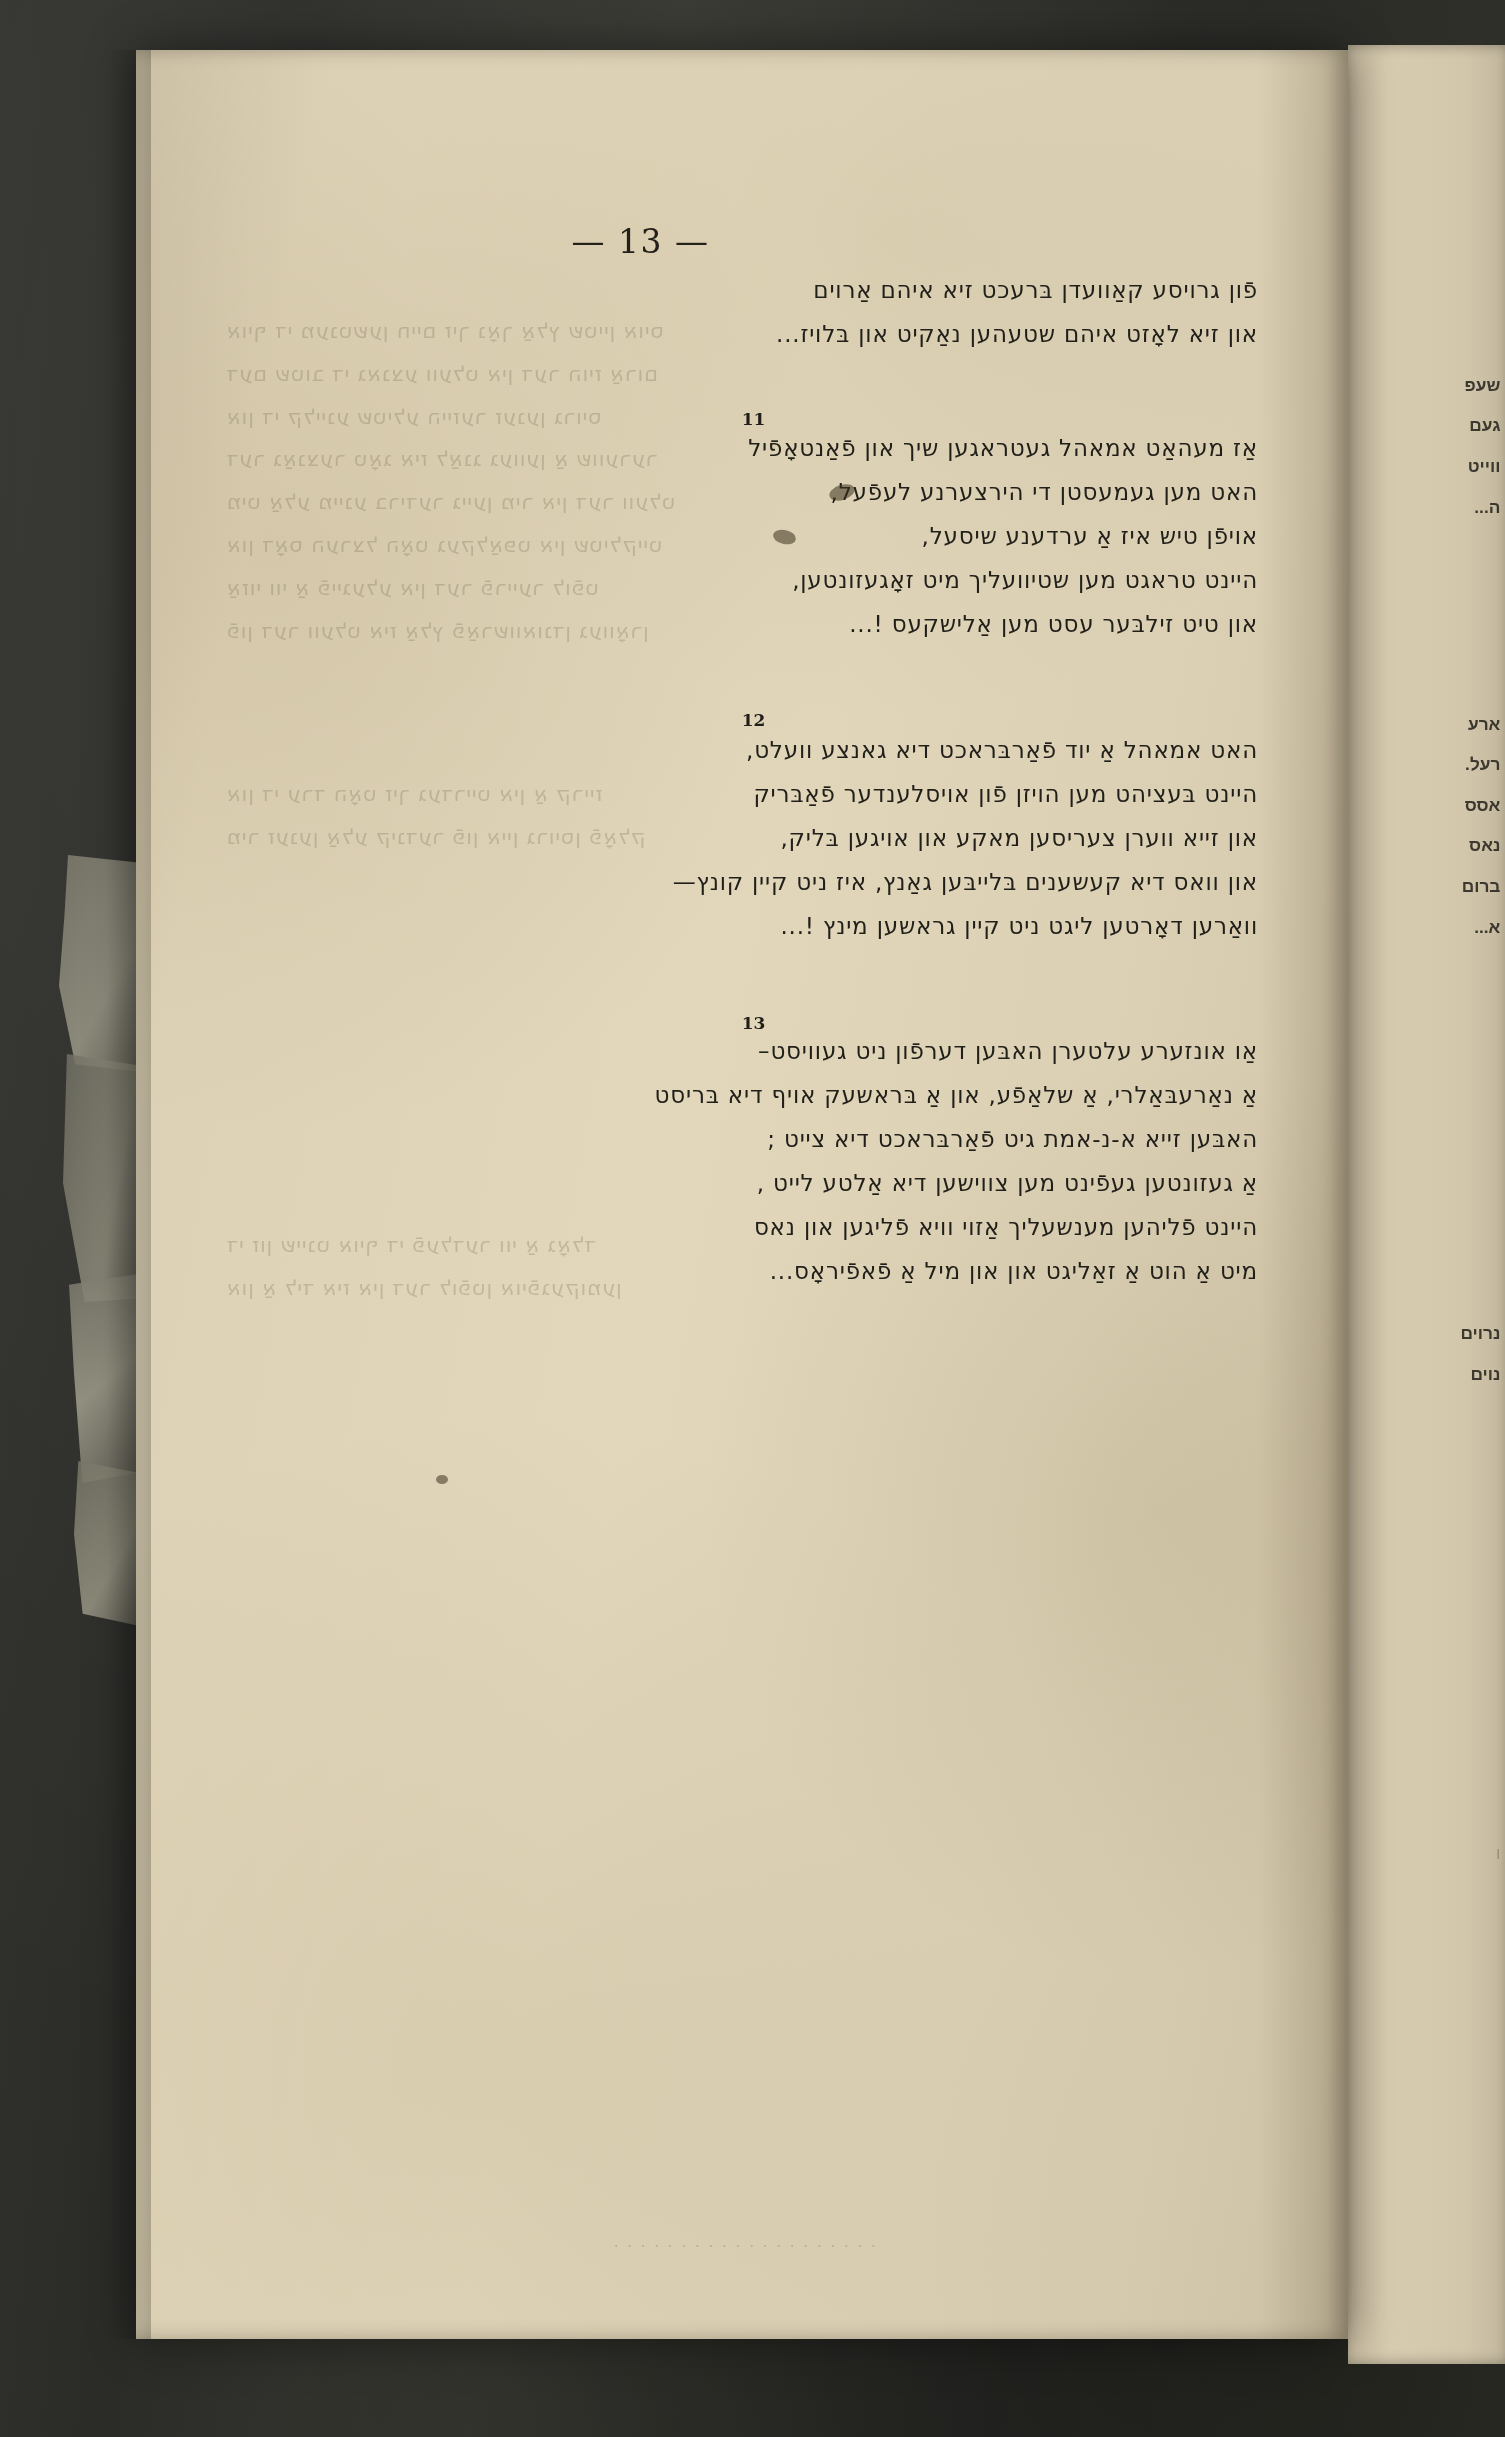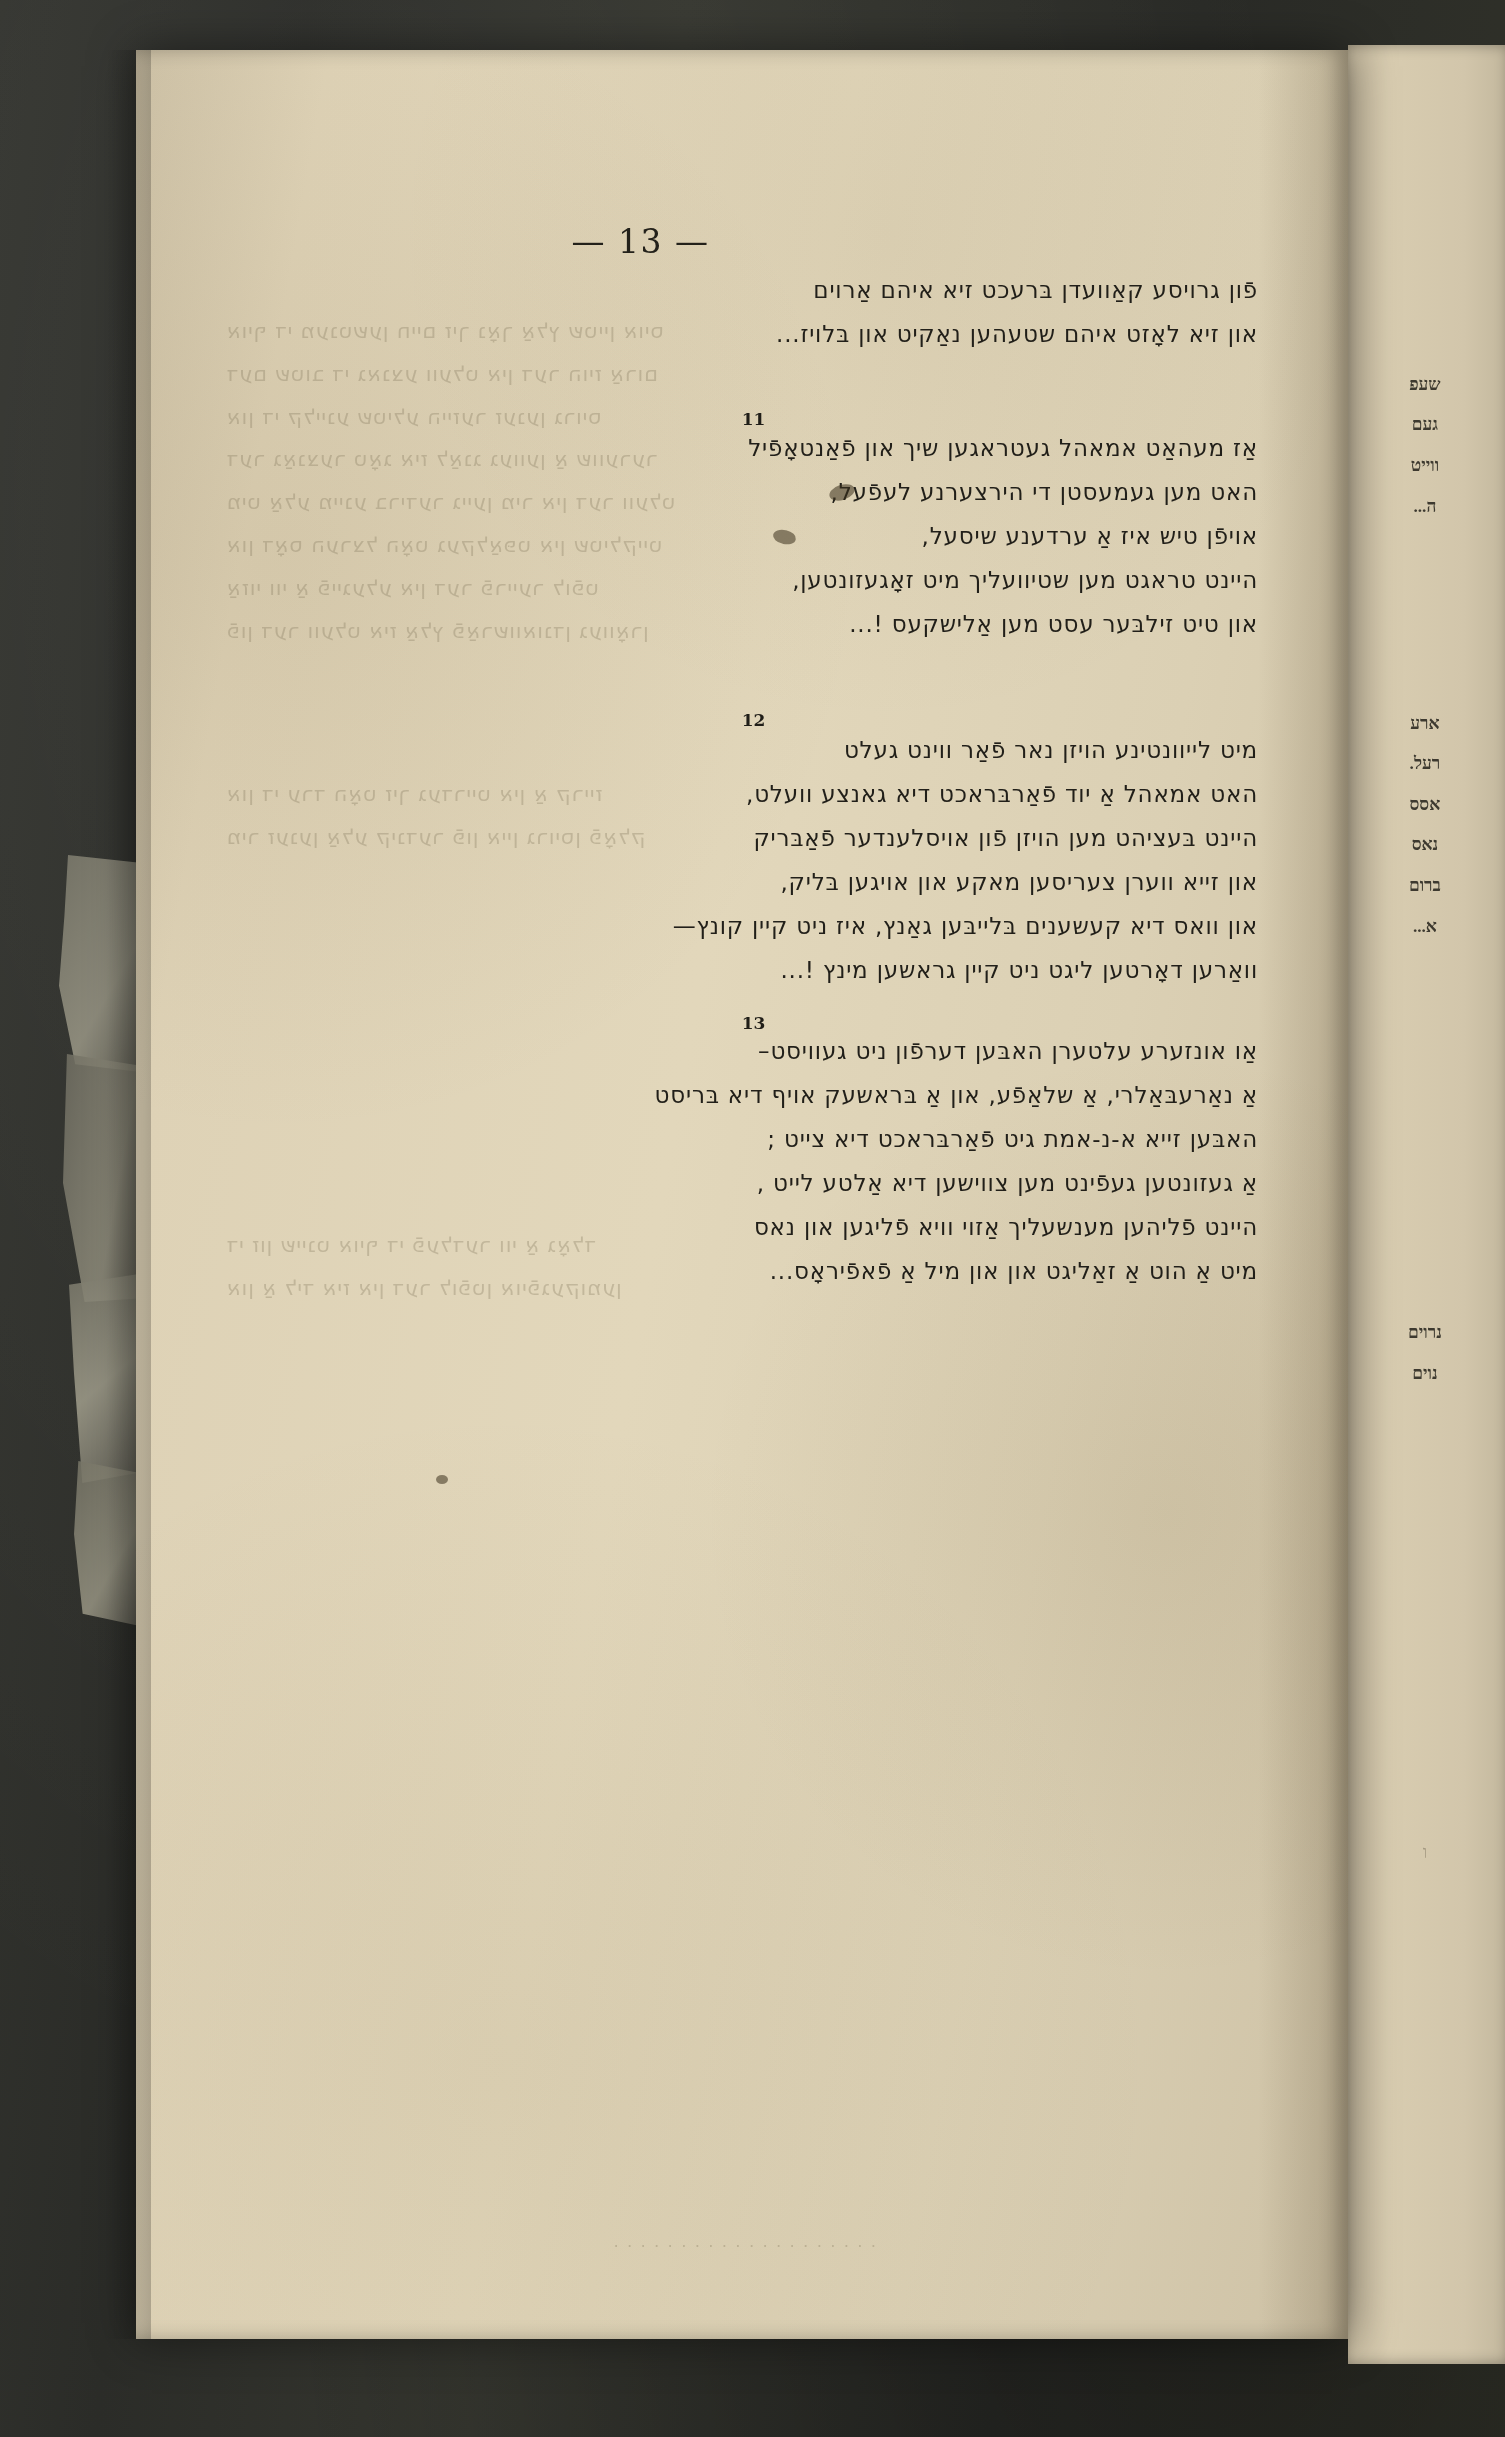--- a/index.html
+++ b/index.html
@@ -65,24 +65,24 @@
     top: 45px;
     width: 166px;
     height: 2319px;
     background: linear-gradient(90deg, #c9bda2 0%, #d8ccb0 25%, #d2c6ab 70%, #c0b59b 100%);
     box-shadow: -4.5px 0 13.6px rgba(0,0,0,0.35) inset;
   }
   .page-right .rtext {
     position: absolute;
     right: 13.6px;
     width: 151px;
-    text-align: center;
+    text-align: right;
     direction: rtl;
     color: #2d2a22;
-    font-family: Liberation Serif, serif;
+    font-family: Liberation Sans, sans-serif;
     font-weight: bold;
     font-size: 17.3px;
     line-height: 1.9;
     opacity: 0.9;
   }
   .page-right .ghost {
     color: #6d6450;
     opacity: 0.45;
     font-weight: normal;
   }
@@ -274,21 +274,20 @@
     <div class="blk blk-11">
       <div class="line">אַז מעהאַט אמאהל געטראגען שיך און פֿאַנטאָפֿיל</div>
       <div class="line">האט מען געמעסטן די הירצערנע לעפֿעל,</div>
       <div class="line">אויפֿן טיש איז אַ ערדענע שיסעל,</div>
       <div class="line">היינט טראגט מען שטיוועליך מיט זאָגעזונטען,</div>
       <div class="line">און טיט זילבּער עסט מען אַלישקעס !...</div>
     </div>
 
     <div class="blk blk-12n num">12</div>
     <div class="blk blk-12">
-      <div class="line">מיט לייוונטינע הויזן נאר פֿאַר ווינט געלט</div>
       <div class="line">האט אמאהל אַ יוד פֿאַרבּראכט דיא גאנצע וועלט,</div>
       <div class="line">היינט בּעציהט מען הויזן פֿון אויסלענדער פֿאַבּריק</div>
       <div class="line">און זייא ווערן צעריסען מאקע און אויגען בּליק,</div>
       <div class="line">און וואס דיא קעשענים בּלייבּען גאַנץ, איז ניט קיין קונץ—</div>
       <div class="line">וואַרען דאָרטען ליגט ניט קיין גראשען מינץ !...</div>
     </div>
 
     <div class="blk blk-13n num">13</div>
     <div class="blk blk-13">
       <div class="line">אַו אונזערע עלטערן האבּען דערפֿון ניט געוויסט–</div>

